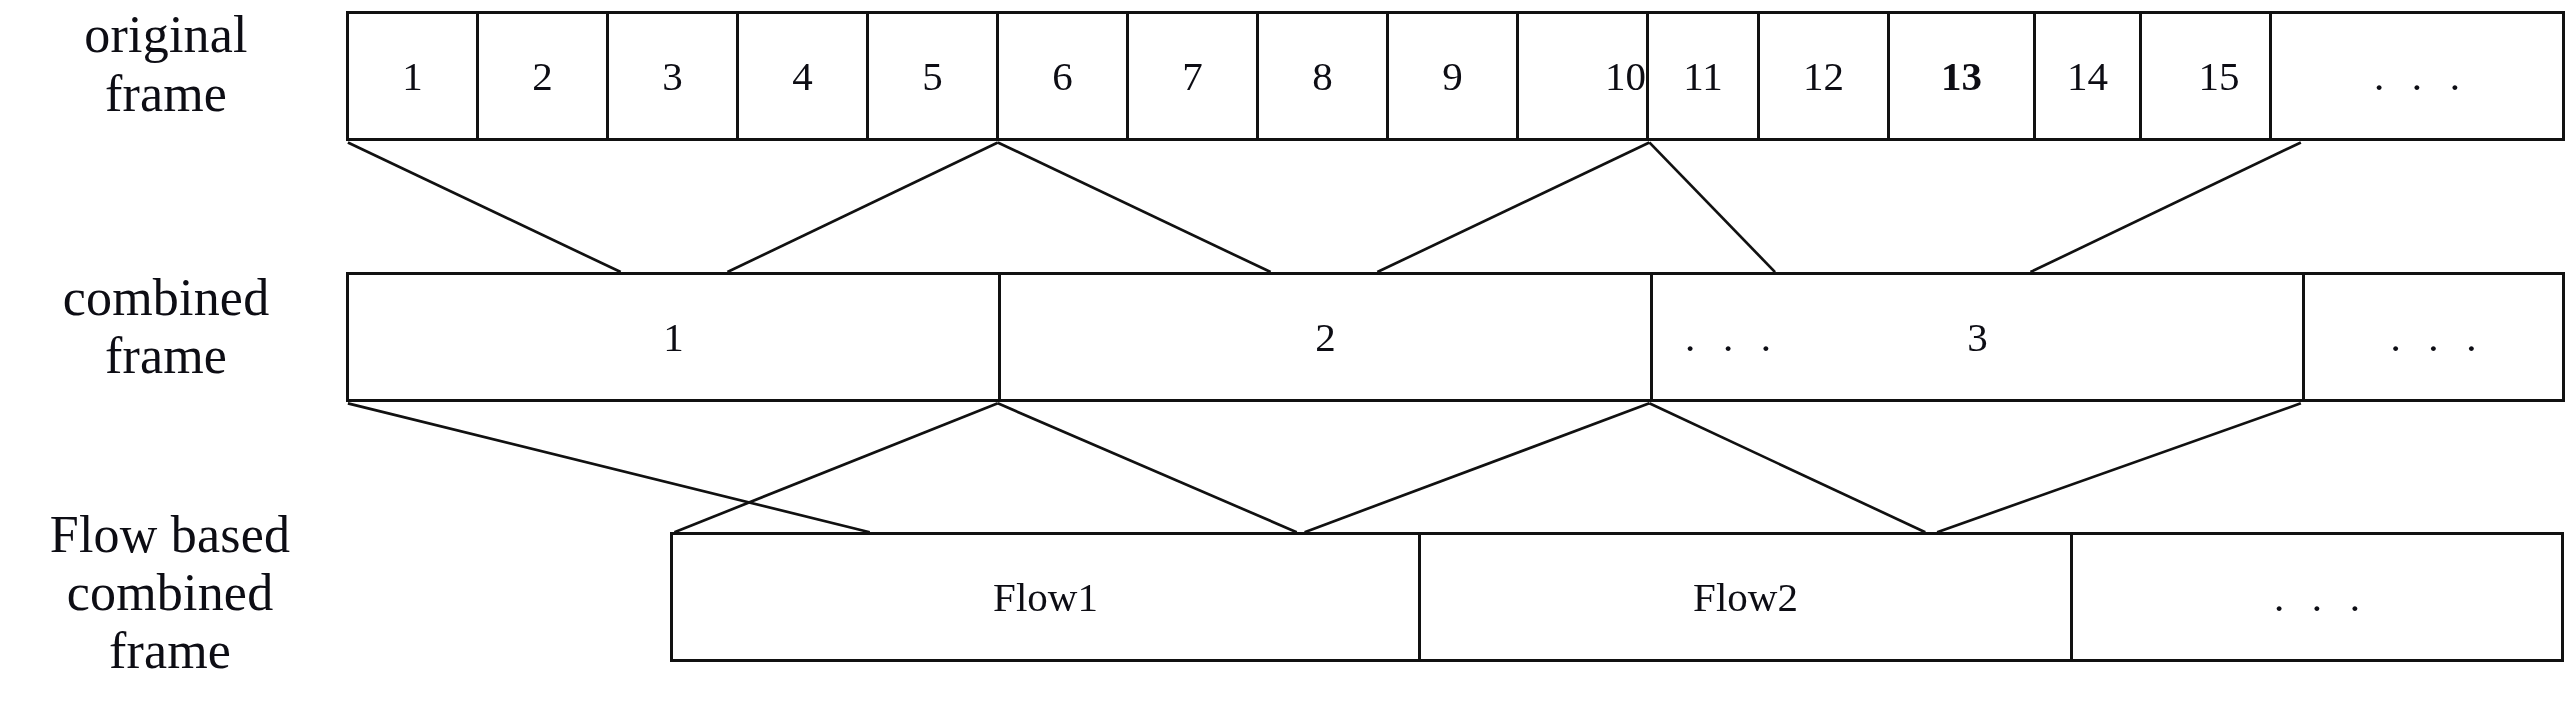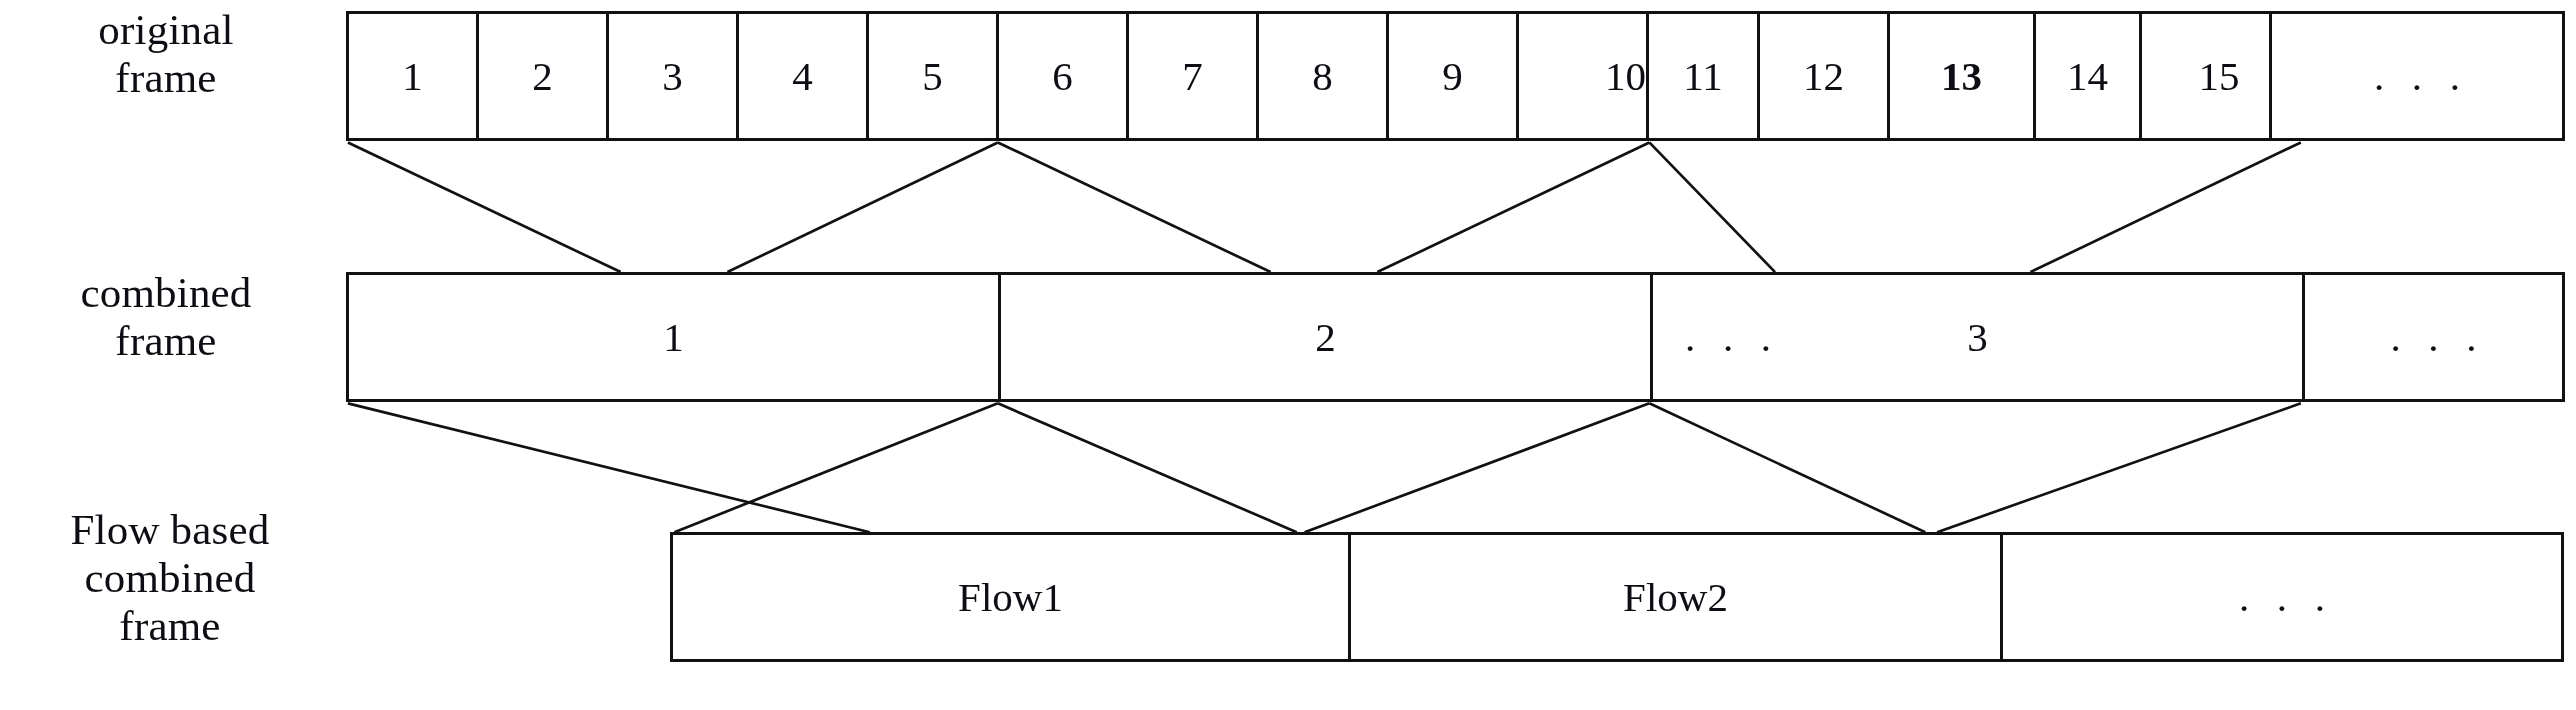--- a/index.html
+++ b/index.html
@@ -1,21 +1,21 @@
 <!DOCTYPE html>
 <html style="font-size:12.7px"><head>
 <meta charset="utf-8">
 <style>
   html,body{margin:0;padding:0;background:#fff;}
   body{width:2576px;height:711px;overflow:hidden;
        font-family:"Liberation Serif","DejaVu Serif",serif;color:#111;}
   #stage{position:relative;width:2576px;height:711px;}
 
   .label{position:absolute;text-align:center;line-height:1.12;
-         font-size:43px;color:#0d0d14;letter-spacing:0.2px;}
+         font-size:52px;color:#0d0d14;letter-spacing:0.2px;}
   .label .ln{display:block;}
 
   .rowbox{position:absolute;display:flex;box-sizing:border-box;
           border:3.2px solid #111;background:#fff;}
   .cell{box-sizing:border-box;display:flex;align-items:center;
         justify-content:center;border-right:3.2px solid #111;
         font-size:41px;color:#0d0d14;position:relative;}
   .cell:last-child{border-right:none;}
   .cell.dots{font-size:41px;letter-spacing:8.7px;padding-left:8.7px;}
   .cell.lead-dots{justify-content:flex-start;}
@@ -125,21 +125,21 @@
     <div class="cell lead-dots" style="width:652px;">
       <span class="pre">. . .</span>
       <span class="val">3</span>
     </div>
     <div class="cell dots" style="flex:1 1 auto;">
         <span>. . .</span>
       </div>
   </div>
 
   <div class="rowbox" style="left:670px;top:532px;width:1894px;height:130px;">
-    <div class="cell" style="width:678px;">
+    <div class="cell" style="width:748px;">
         <span>Flow1</span>
       </div>
     <div class="cell" style="width:652px;">
         <span>Flow2</span>
       </div>
     <div class="cell dots" style="flex:1 1 auto;">
         <span>. . .</span>
       </div>
   </div>
 

